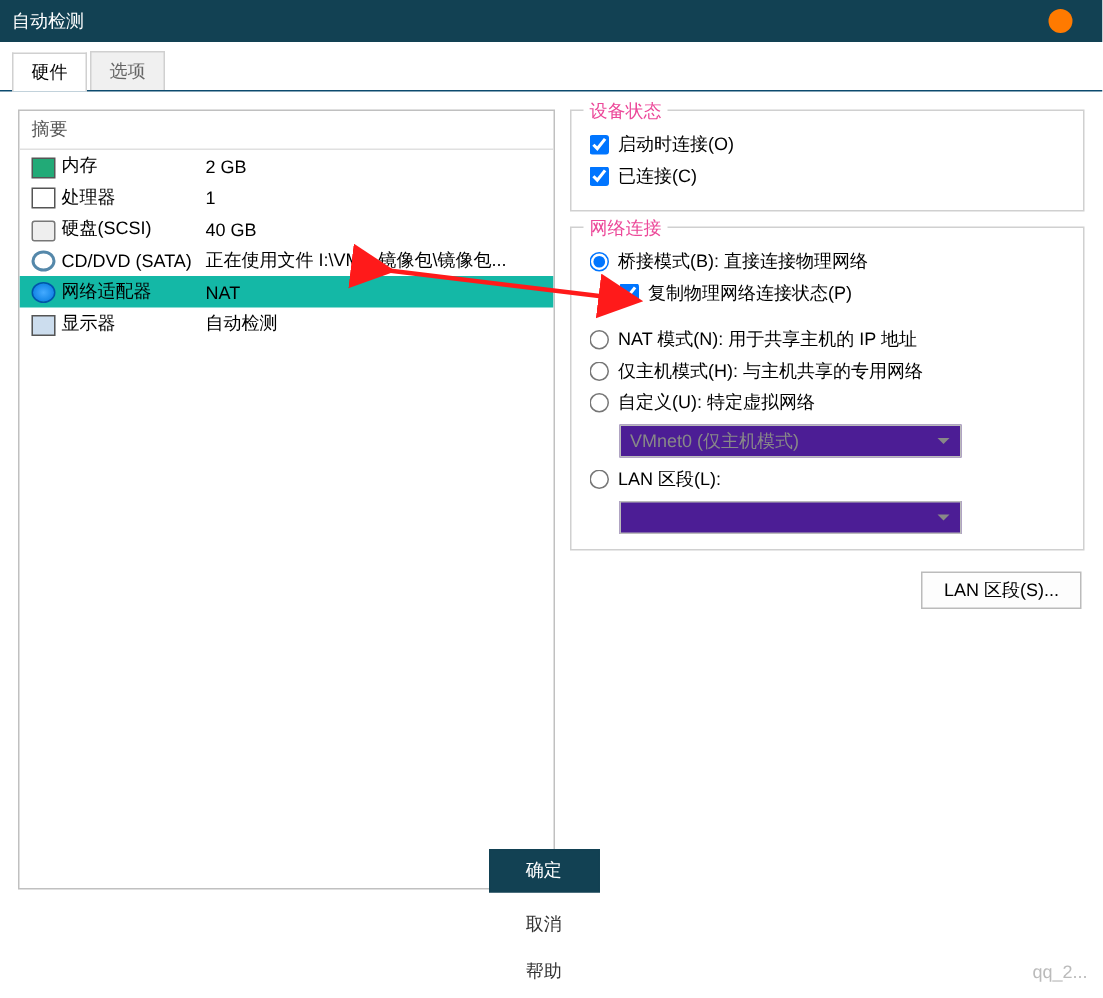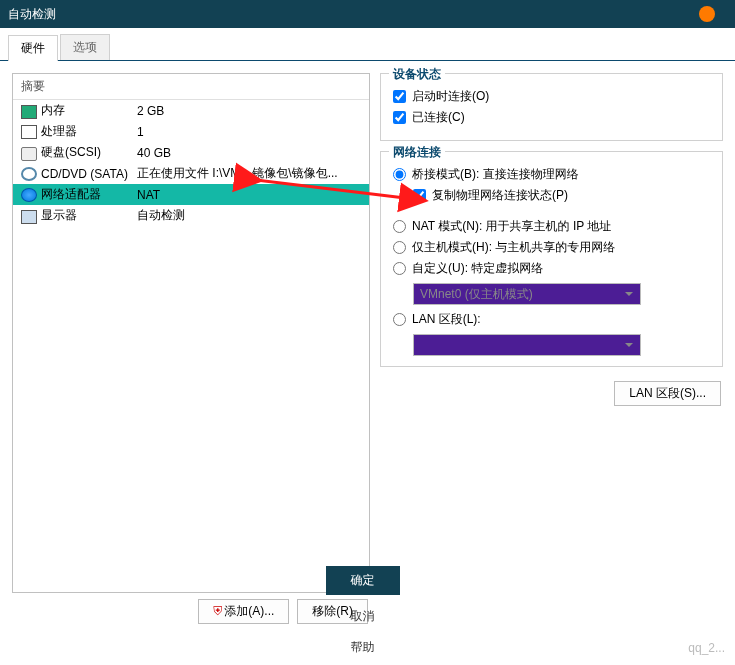--- a/index.html
+++ b/index.html
@@ -39,21 +39,21 @@
   .icon-net { background: radial-gradient(#4af, #07d); border-radius: 50%; width: 12px; height: 12px; border:1px solid #05a; }
   .icon-mon { border: 1px solid #555; width: 14px; height: 10px; margin-top: 2px; background: #cde; }
 
   
   .dev-buttons { display: flex; justify-content: flex-end; gap: 8px; padding: 6px 2px 0 0; }
   .btn { font-size: 12px; padding: 3px 14px; background: #fdfdfd; border: 1px solid #bbb; cursor: pointer; }
   .shield { color: #c00; margin-right: 2px; }
 
   
   .fs { border: 1px solid #d0d0d0; padding: 10px 10px 10px 12px; font-size: 12px; position: relative; }
-  .fs-legend { position: absolute; top: -8px; left: 8px; background: #fff; padding: 0 4px; color: #0c4a6e; font-size: 12px; font-weight: bold; }
+  .fs-legend { position: absolute; top: -8px; left: 8px; background: #fff; padding: 0 4px; color: #ec4899; font-size: 12px; }
   .chk, .rad { display: flex; align-items: center; gap: 6px; margin: 4px 0; cursor: pointer; }
   .chk input, .rad input { margin: 0; }
   .indent { margin-left: 20px; }
   .sel { width: 228px; height: 22px; font-size: 12px; border: 1px solid #bbb; background: #4c1d95; color: #888; padding: 0 6px; appearance: none; }
   .sel-wrap { position: relative; display: inline-block; margin-left: 20px; margin-top: 2px; }
   .sel-wrap::after { content: ""; position: absolute; right: 8px; top: 9px; border: 4px solid transparent; border-top-color: #888; }
   .disabled { color: #888; }
 
   .right-buttons { display: flex; justify-content: flex-end; gap: 8px; padding: 4px 2px 0 0; }
 
@@ -123,24 +123,20 @@
             <span class="c2">NAT</span>
           </div>
           <div class="dev-row">
             <span class="c1">
               <span class="icon icon-mon"></span>
               <span>显示器</span>
             </span>
             <span class="c2">自动检测</span>
           </div>
         </div>
-    </div>
-    <div class="dev-buttons">
-      <button class="btn"><span class="shield">⛨</span><span>添加(A)...</span></button>
-      <button class="btn">移除(R)</button>
     </div>
   </div>
 
   <div class="right-col">
 
     <div class="fs">
       <span class="fs-legend">设备状态</span>
       <label class="chk">
         <input type="checkbox" checked="" style="">
         <span>启动时连接(O)</span>

